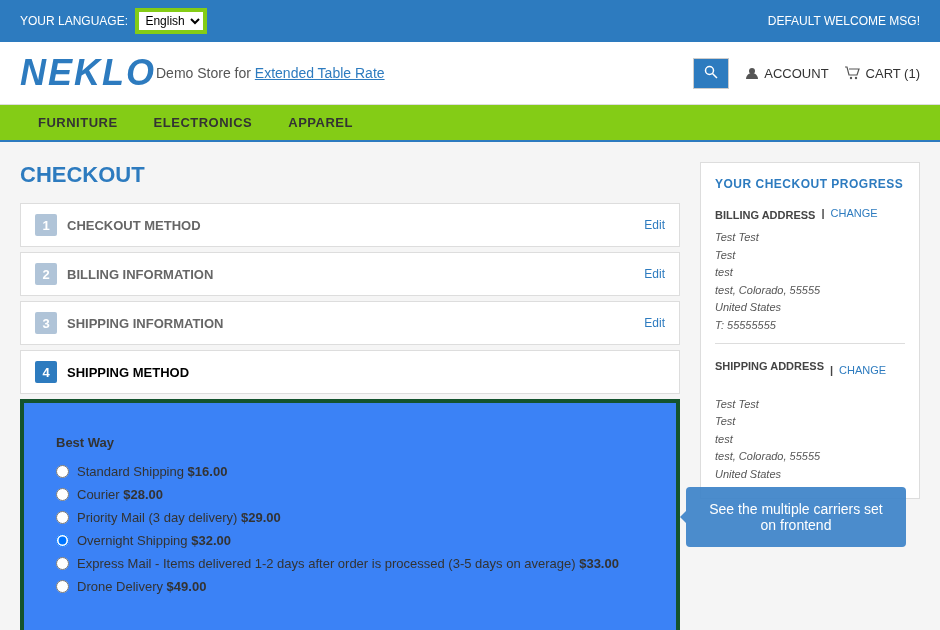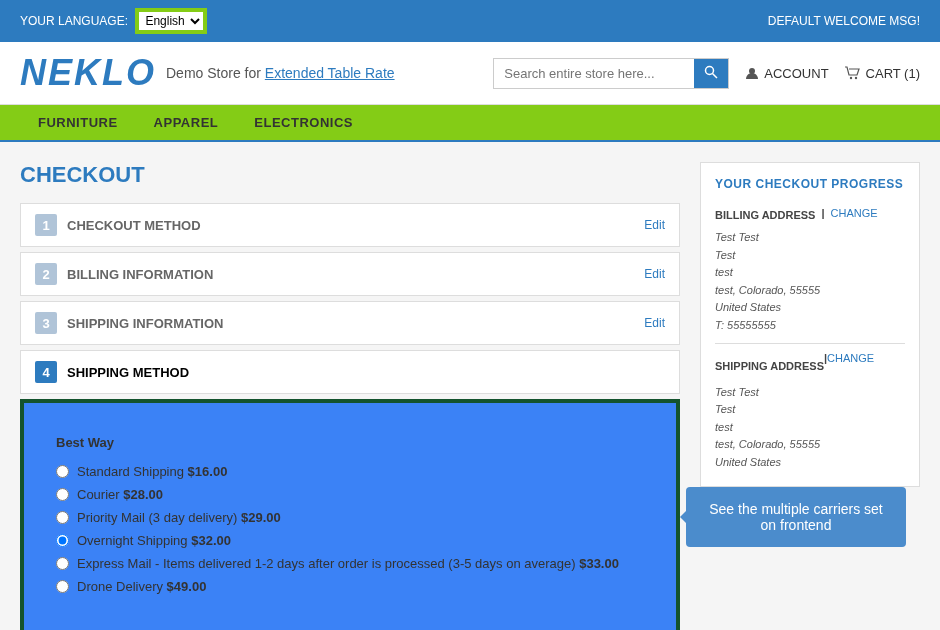--- a/index.html
+++ b/index.html
@@ -25,21 +25,21 @@
 
     
     .header {
       background: #fff;
       padding: 10px 20px;
       display: flex;
       justify-content: space-between;
       align-items: center;
       border-bottom: 1px solid #ddd;
     }
-    .logo-area { display: flex; align-items: center; gap: 10px; }
+    .logo-area { display: flex; align-items: center; }
     .logo-text {
       font-size: 36px;
       font-weight: bold;
       color: #2d7bbf;
       letter-spacing: 2px;
       font-style: italic;
     }
     .demo-text { font-size: 14px; color: #555; }
     .demo-text a { color: #2d7bbf; text-decoration: underline; }
     .header-right { display: flex; align-items: center; gap: 16px; }
@@ -245,21 +245,20 @@
 
 <div class="header">
   <div class="logo-area">
     <div class="logo-text">NEKLO</div>
     <div class="demo-text">
       <span>Demo Store for </span><a>Extended Table Rate</a>
     </div>
   </div>
   <div class="header-right">
     <div class="search-bar">
-      <input type="text" placeholder="Search entire store here..." style="">
       <button>
         <svg width="14" height="14" viewBox="0 0 14 14" fill="none">
             <circle cx="5.5" cy="5.5" r="4" stroke="white" stroke-width="1.5"></circle>
             <line x1="8.5" y1="8.5" x2="13" y2="13" stroke="white" stroke-width="1.5"></line>
           </svg>
       </button>
     </div>
     <div class="header-account">
       <svg width="14" height="14" viewBox="0 0 14 14">
           <circle cx="7" cy="5" r="3" fill="#555"></circle>
@@ -273,22 +272,22 @@
           <circle cx="6" cy="12" r="1.2" fill="#555"></circle>
           <circle cx="11" cy="12" r="1.2" fill="#555"></circle>
         </svg>
       <span>CART (1)</span>
     </div>
   </div>
 </div>
 
 <div class="nav">
   <div class="nav-item">FURNITURE</div>
+  <div class="nav-item">ELECTRONICS</div>
   <div class="nav-item">APPAREL</div>
-  <div class="nav-item">ELECTRONICS</div>
 </div>
 
 <div class="main">
 
   <div class="checkout-main">
     <div class="checkout-title">CHECKOUT</div>
 
     <div class="step">
       <div class="step-left">
         <div class="step-number">1</div>
@@ -373,21 +372,21 @@
         <div>Test Test</div>
         <div>Test</div>
         <div>test</div>
         <div>test, Colorado, 55555</div>
         <div>United States</div>
         <div>T: 55555555</div>
       </div>
 
       <hr class="divider">
 
-      <div style="display:flex; align-items:flex-start; gap:0; margin-bottom:8px;">
+      <div style="display:flex; align-items:flex-end; gap:6px; margin-bottom:20px;">
         <span class="progress-section-title">SHIPPING ADDRESS</span>
         <span style="color:#444;font-size:11px;font-weight:bold;">|</span>
         <span class="progress-change">CHANGE</span>
       </div>
       <div class="progress-info">
         <div>Test Test</div>
         <div>Test</div>
         <div>test</div>
         <div>test, Colorado, 55555</div>
         <div>United States</div>

